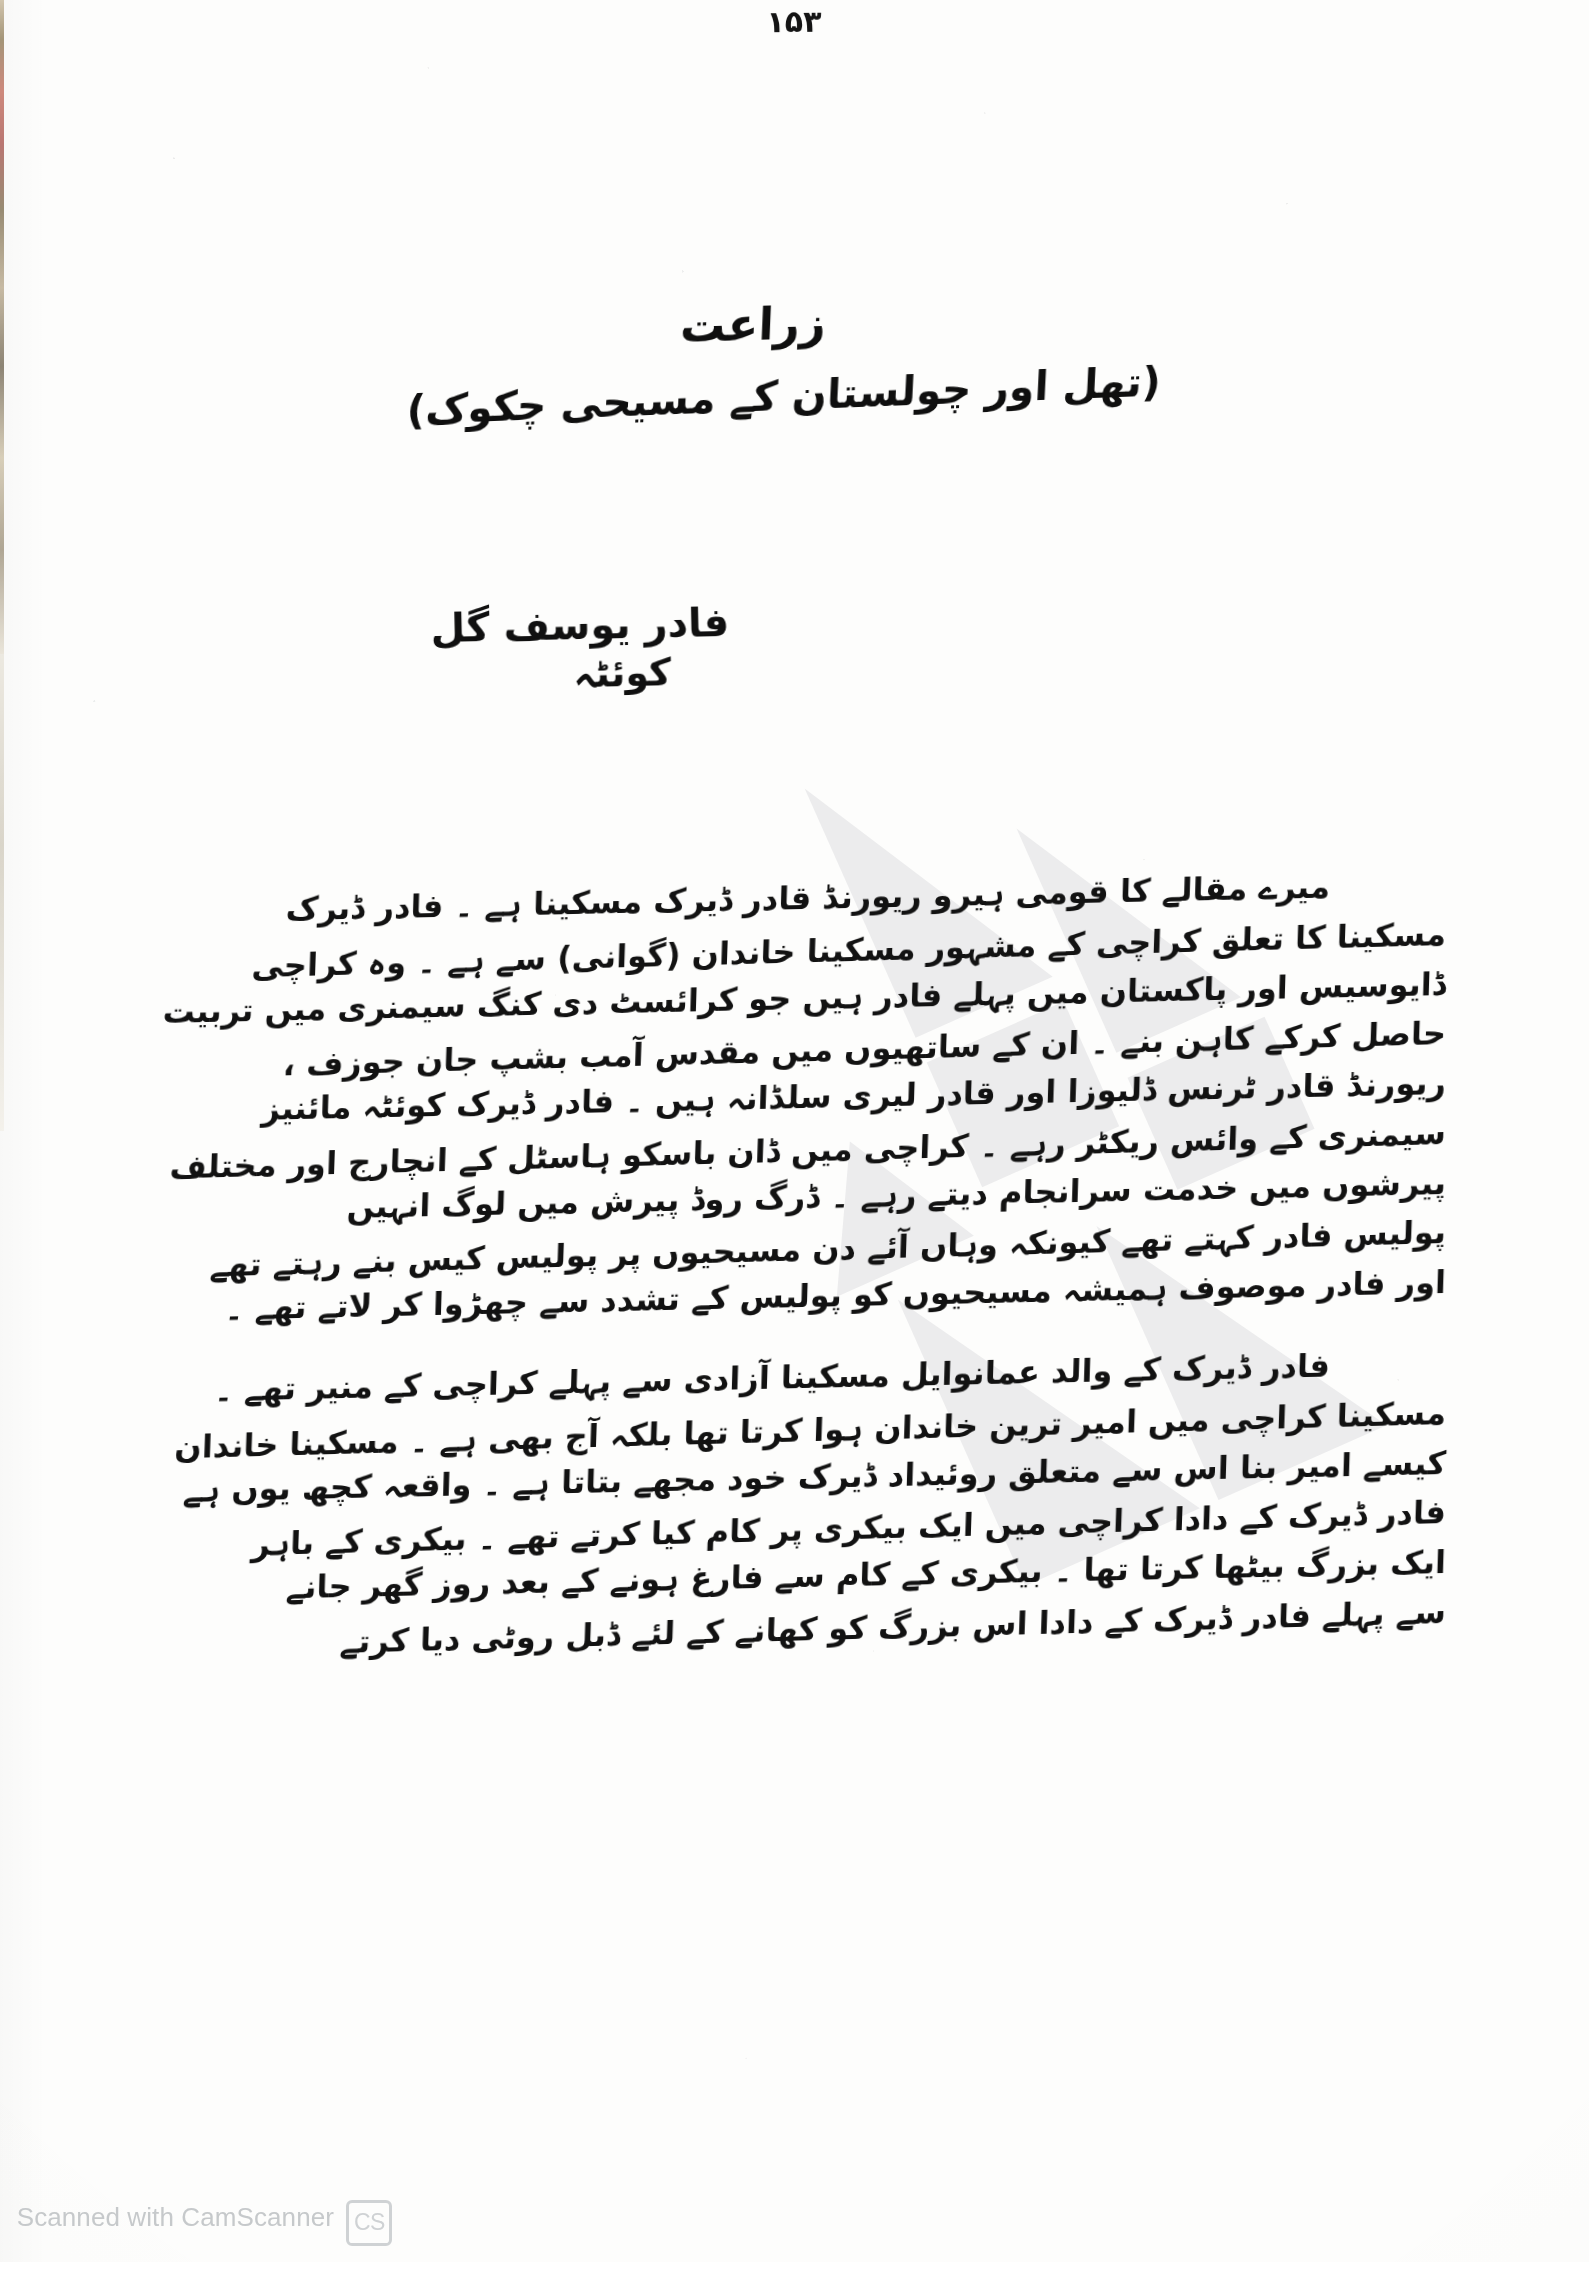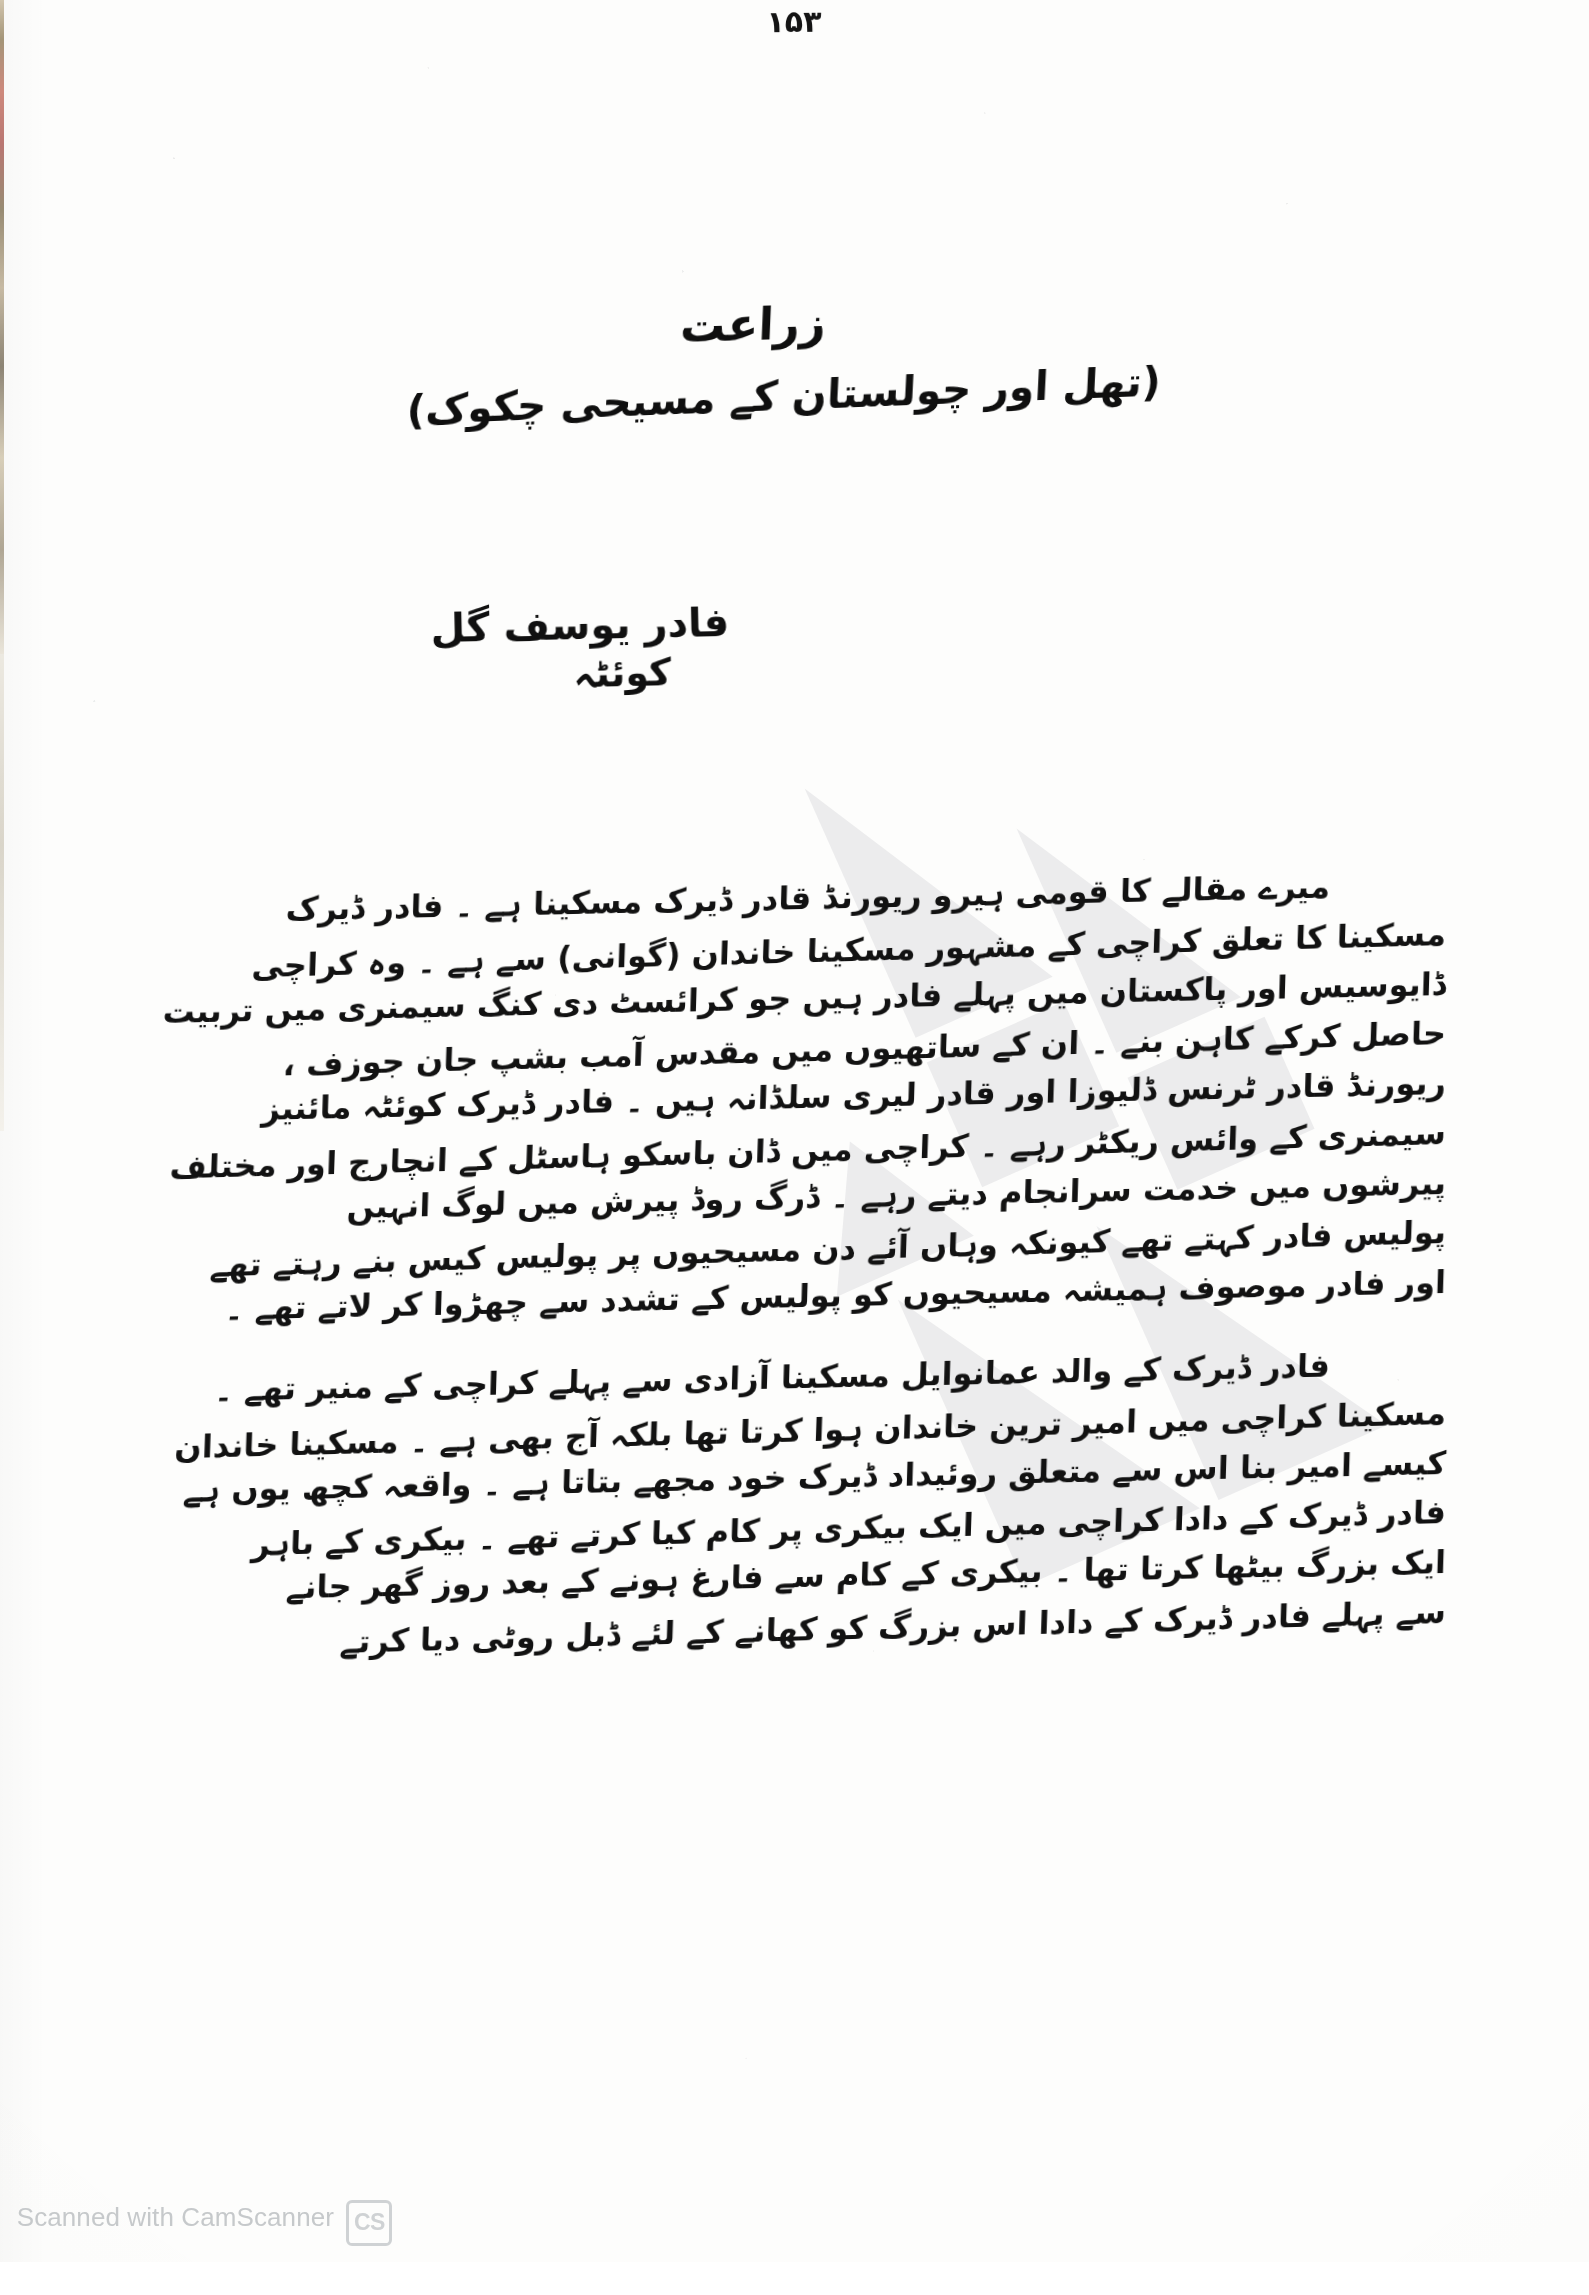--- a/index.html
+++ b/index.html
@@ -197,21 +197,21 @@
   .cs-logo {
     width: 40px;
     height: 40px;
     border: 3.4px solid #cfd2d4;
     border-radius: 6.1px;
     display: flex;
     align-items: center;
     justify-content: center;
     font-family: "Liberation Sans", sans-serif;
     font-size: 23px;
-    font-weight: 700;
+    font-weight: 400;
     color: #cfd2d4;
     letter-spacing: -0.7px;
     direction: ltr;
     margin-top: 10px;
   }
   .cs-text {
     font-family: "Liberation Sans", sans-serif;
     font-size: 26px;
     color: #c6c9cb;
     direction: ltr;

